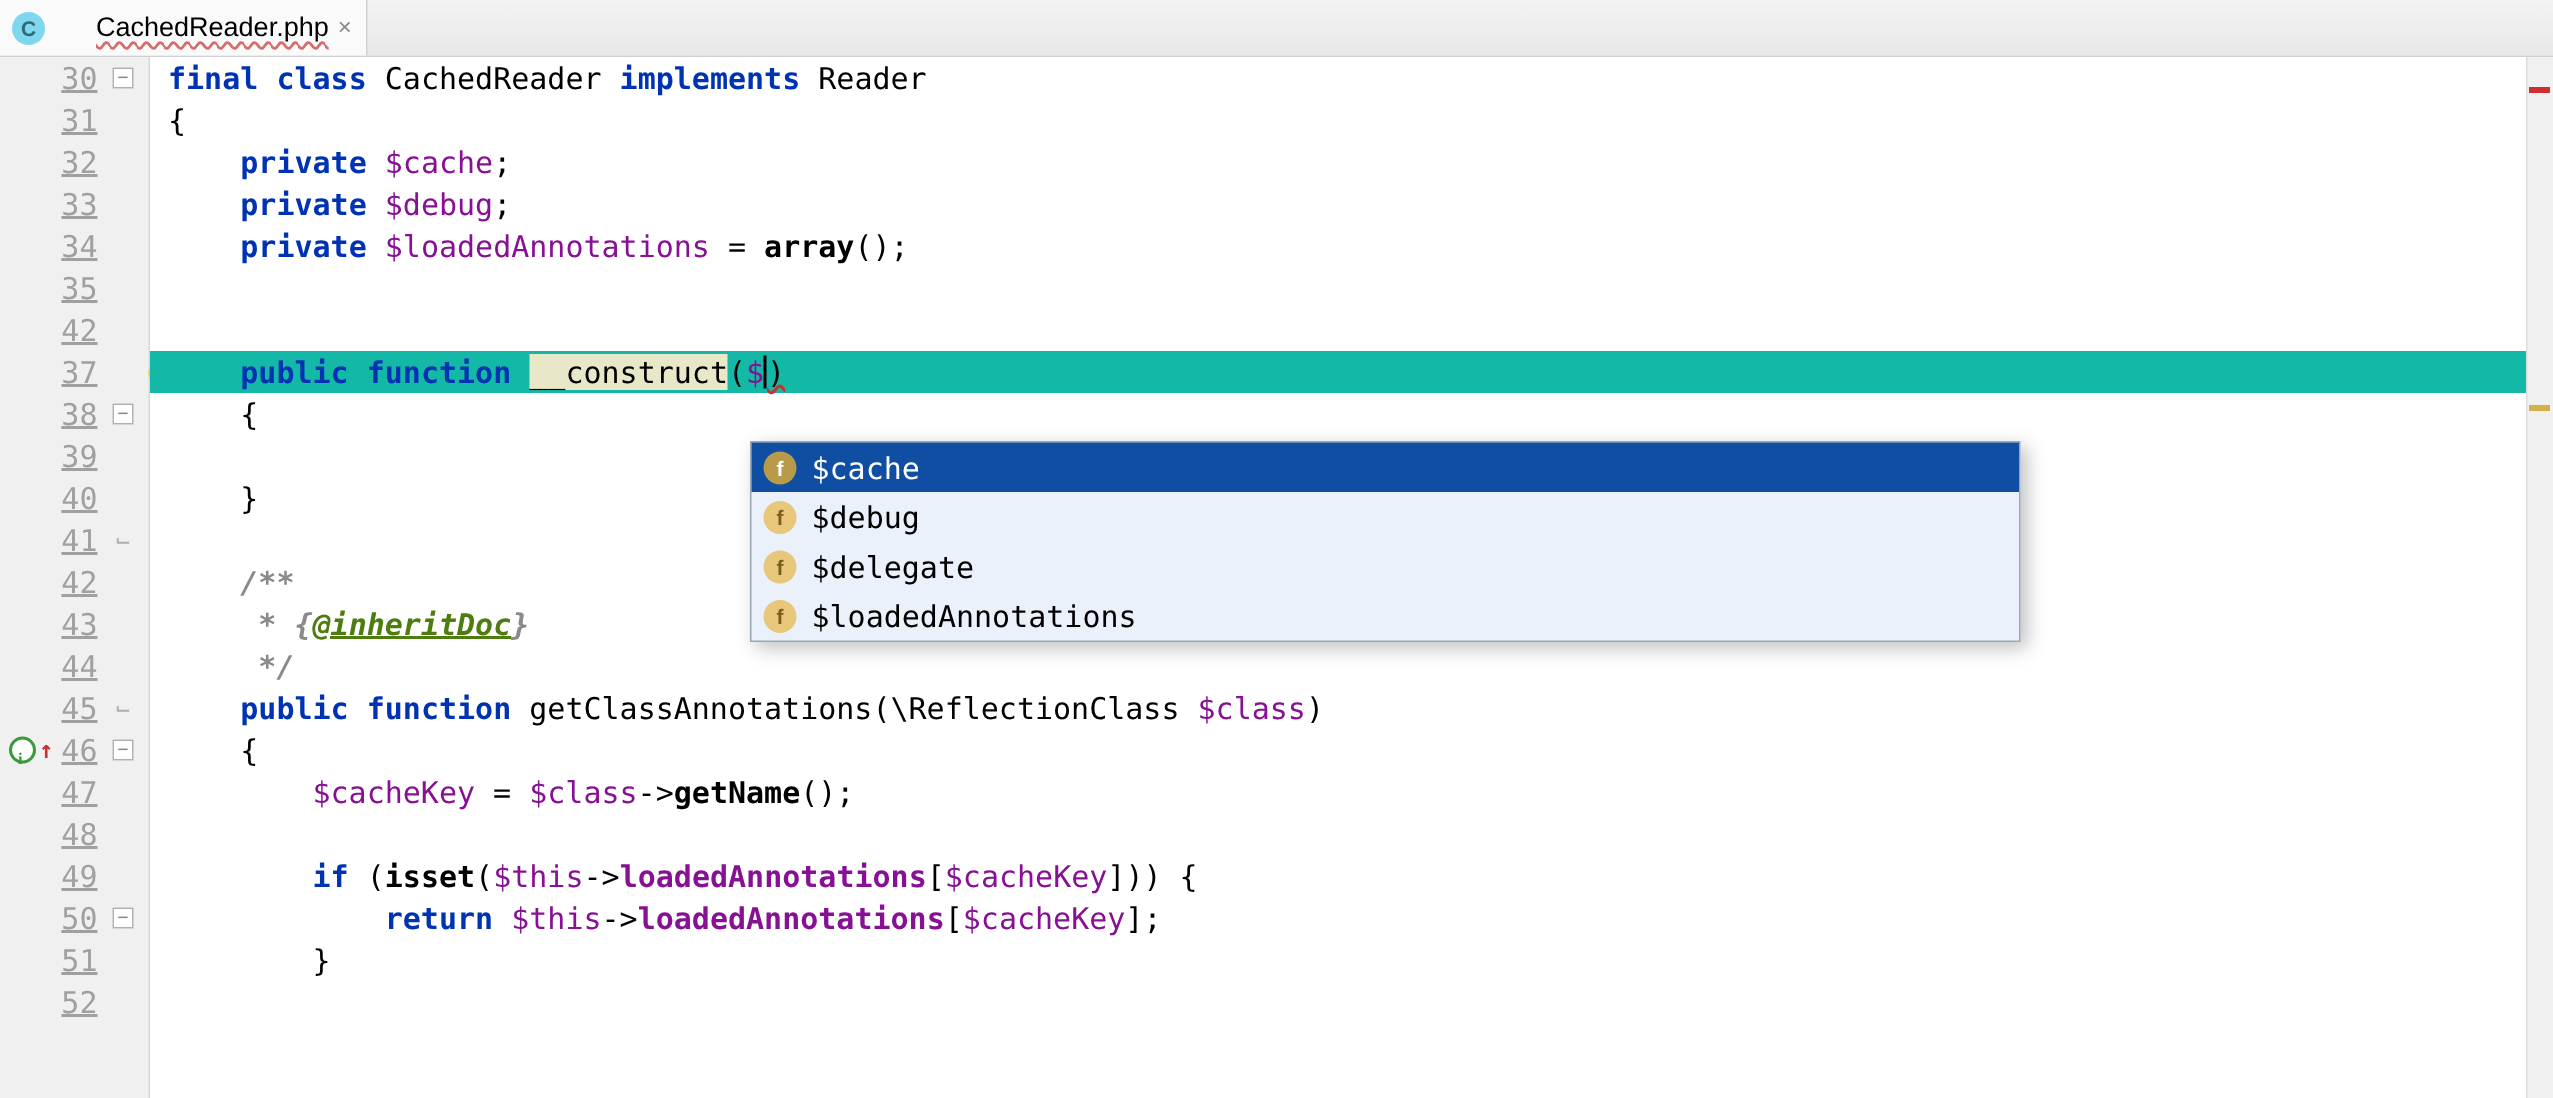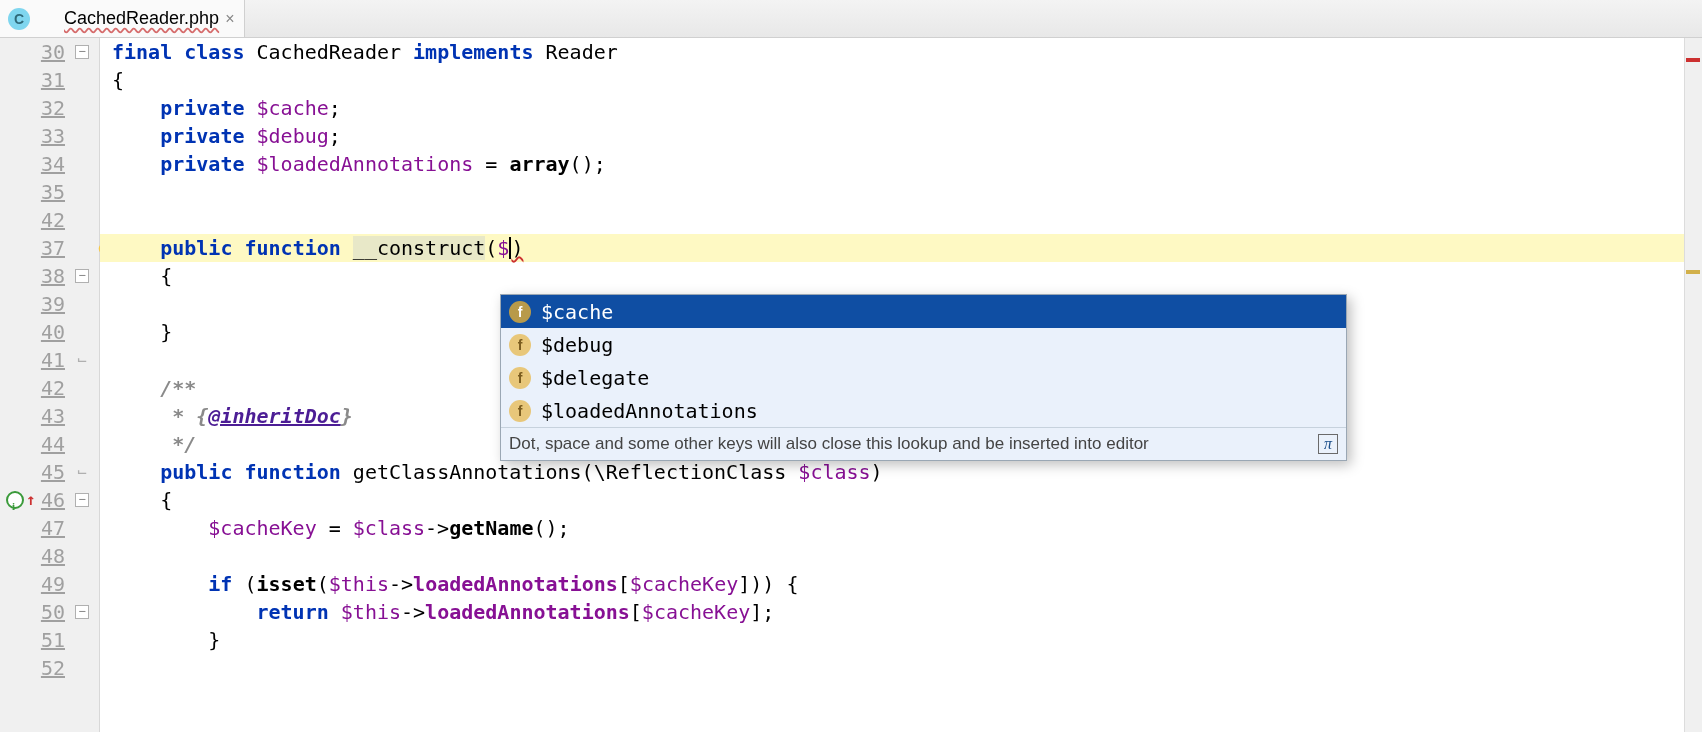--- a/index.html
+++ b/index.html
@@ -106,25 +106,25 @@
     flex: 1;
     position: relative;
     background:#fff;
   }
   .code-line {
     height: 28px;
     line-height: 28px;
     white-space: pre;
     padding-left: 12px;
   }
-  .hl-line { background:#fef9c3; }
+  .hl-line { background:#14b8a6; }
   .kw1 { color:#0033B3; font-weight:bold; } 
   .kw2 { color:#871094; }
   .doc { color:#8a8a8a; font-style:italic; font-weight:bold;}
-  .docann { color:#4c1d95; font-style:italic; font-weight:bold; text-decoration:underline;}
+  .docann { color:#4d7c0f; font-style:italic; font-weight:bold; text-decoration:underline;}
   .bold{font-weight:bold;margin-top:24px;}
   .wavy-red {
     text-decoration: underline wavy #cc3030;
     text-decoration-skip-ink:none;
   }
   .caret {
     display:inline-block;width:2px;height:22px;background:#000;
     vertical-align:-4px;
   }
   
@@ -254,18 +254,14 @@
         <span>$debug</span>
       </div>
       <div class="ac-item">
         <span class="ac-icon field">f</span>
         <span>$delegate</span>
       </div>
       <div class="ac-item">
         <span class="ac-icon field">f</span>
         <span>$loadedAnnotations</span>
       </div>
-      <div class="ac-hint">
-        <span>Dot, space and some other keys will also close this lookup and be inserted into editor</span>
-        <span class="pi-box">π</span>
-      </div>
     </div>
 </div>
 
 </body></html>

